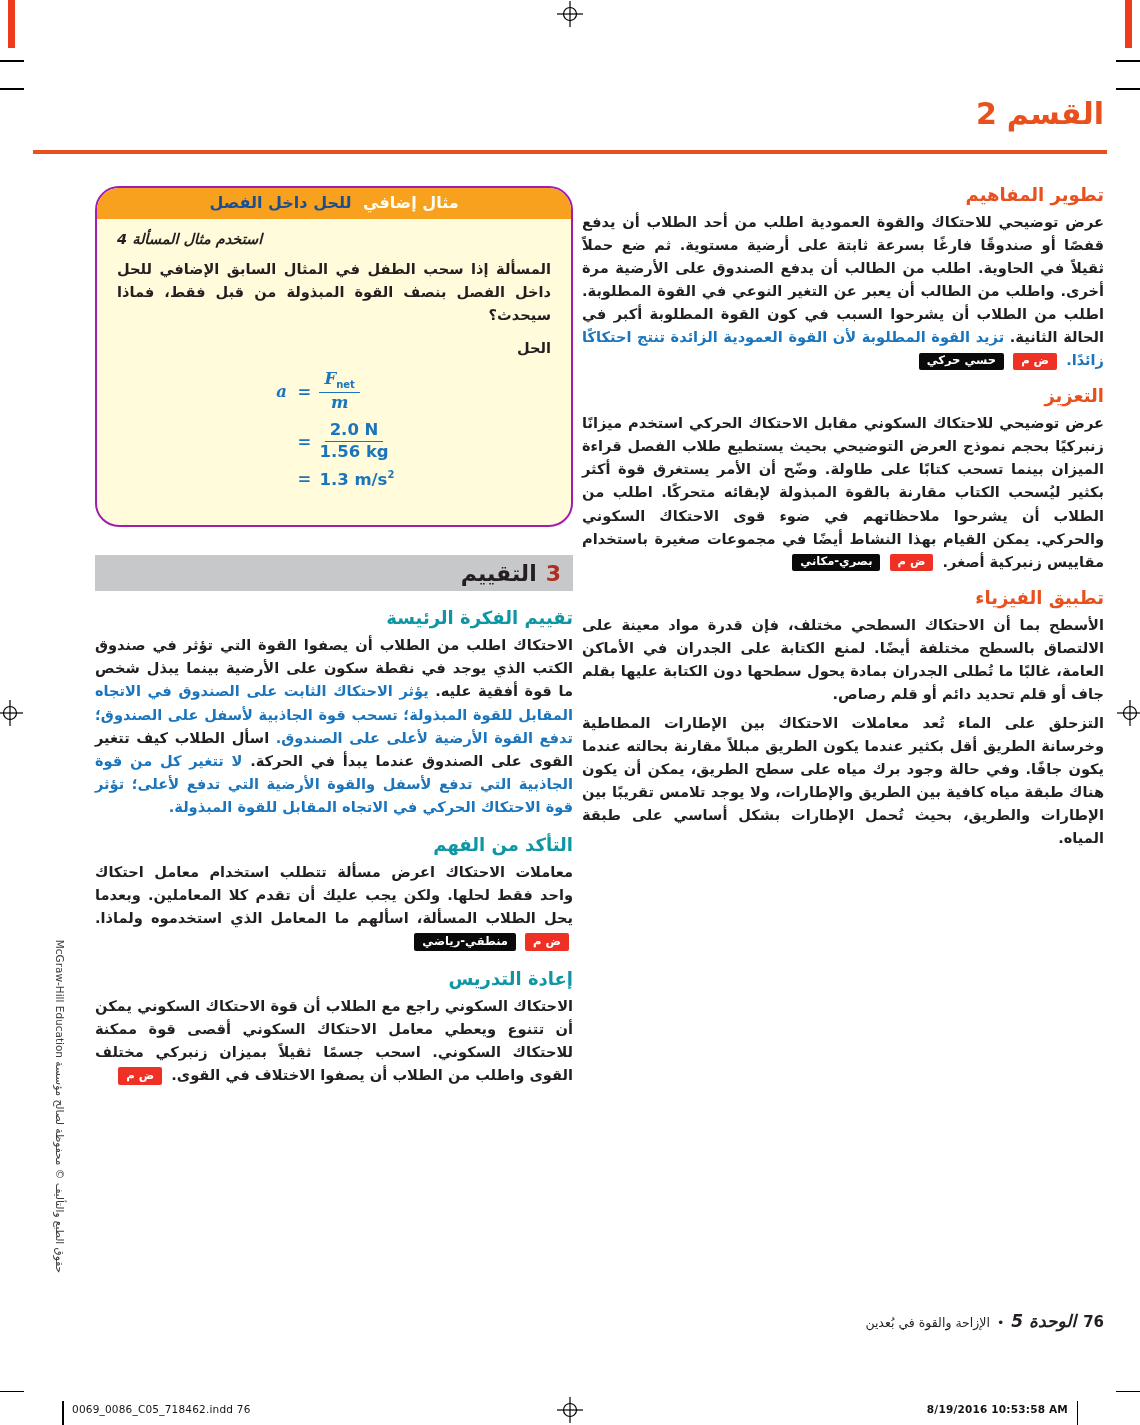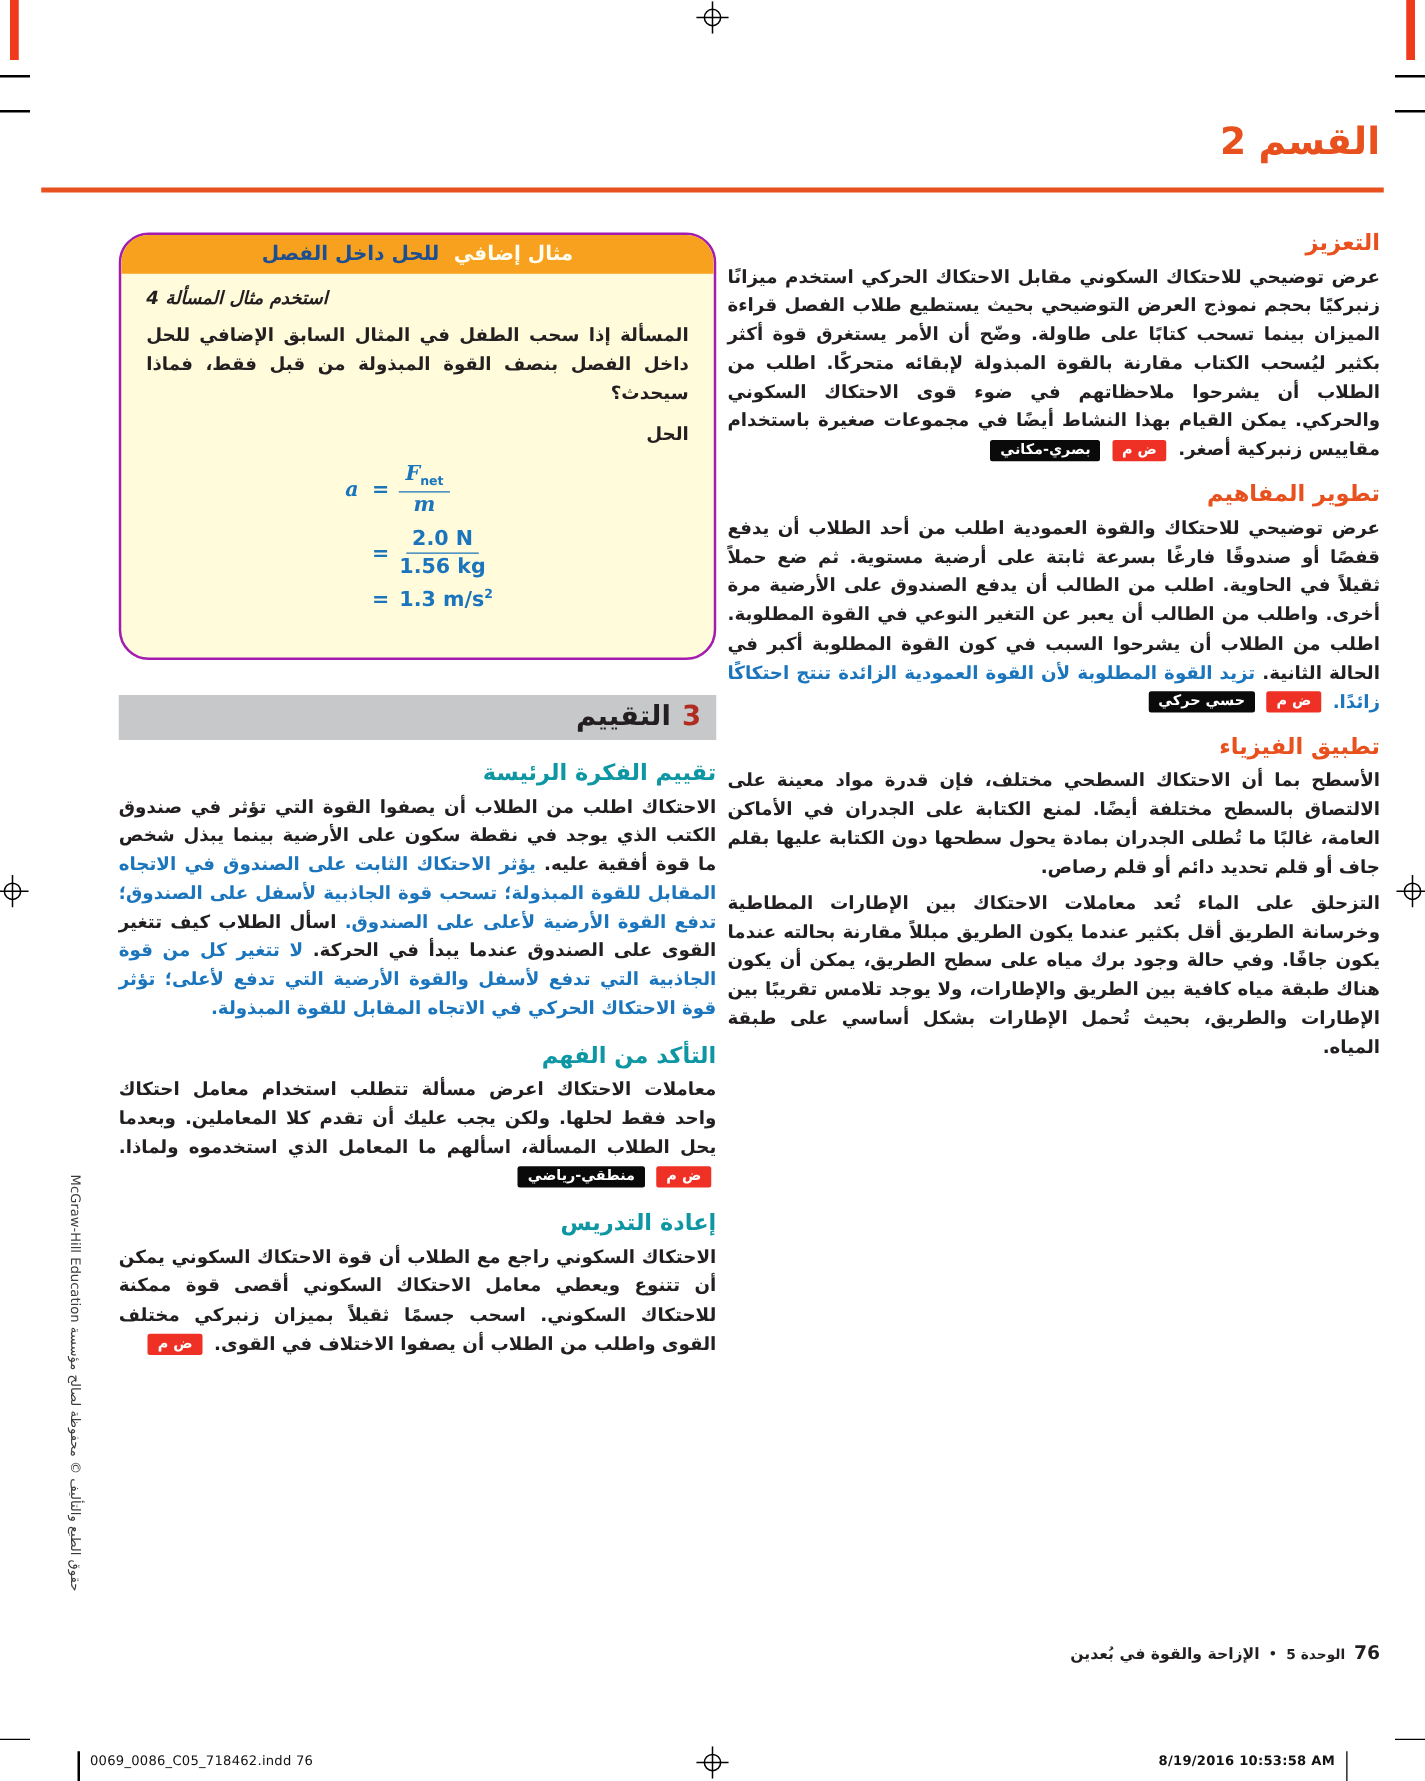--- a/index.html
+++ b/index.html
@@ -97,22 +97,22 @@
   }
   .assess-bar .num{ color:#b02c20; }
   .assess-bar .lbl{ color:var(--dark); }
 
   
   .page-footer{
     position:absolute; bottom:94px; right:36px;
     display:flex; direction:rtl; align-items:baseline; gap:7px; font-size:12.5px;
   }
   .page-footer .pagenum{ font-weight:bold; font-size:15px; }
-  .page-footer .unit{ font-weight:bold; font-size:11px; }
-  .page-footer .chapter{ font-weight:bold;margin-left:22px; }
+  .page-footer .unit{ font-weight:bold; font-size:17px;font-style:italic; }
+  .page-footer .chapter{ font-weight:normal;margin-left:22px; }
 
   .print-info{ position:absolute; bottom:10px; font-size:10.5px; color:#121212; letter-spacing:.2px; }
   .print-left{ left:72px; }
   .print-right{ right:72px;font-weight:bold; }
 
   .copyright{
     position:absolute; left:66px; top:893px; width:380px; height:16px;
     transform:rotate(90deg); transform-origin:left top;
     direction:rtl; font-size:10.5px; color:#3a3a3a; white-space:nowrap; text-align:right;
   }
@@ -165,37 +165,37 @@
 
   <div class="section-title">
     <span>القسم</span>
     <span>2</span>
   </div>
   <div class="header-rule"></div>
 
   <div class="col right-col">
 
     <section>
-      <h2 class="h-red">التعزيز</h2>
-      <p class="body">
-        <span class="leadin">عرض توضيحي للاحتكاك السكوني مقابل الاحتكاك الحركي</span>
-        <span>استخدم ميزانًا زنبركيًا بحجم نموذج العرض التوضيحي بحيث يستطيع طلاب الفصل قراءة الميزان بينما تسحب كتابًا على طاولة. وضّح أن الأمر يستغرق قوة أكثر بكثير ليُسحب الكتاب مقارنة بالقوة المبذولة لإبقائه متحركًا. اطلب من الطلاب أن يشرحوا ملاحظاتهم في ضوء قوى الاحتكاك السكوني والحركي. يمكن القيام بهذا النشاط أيضًا في مجموعات صغيرة باستخدام مقاييس زنبركية أصغر.</span>
-        <span class="badge badge-red">ض م</span>
-        <span class="badge badge-black">بصري-مكاني</span>
-      </p>
-    </section>
-
-    <section>
       <h2 class="h-red">تطوير المفاهيم</h2>
       <p class="body">
         <span class="leadin">عرض توضيحي للاحتكاك والقوة العمودية</span>
         <span>اطلب من أحد الطلاب أن يدفع قفصًا أو صندوقًا فارغًا بسرعة ثابتة على أرضية مستوية. ثم ضع حملاً ثقيلاً في الحاوية. اطلب من الطالب أن يدفع الصندوق على الأرضية مرة أخرى. واطلب من الطالب أن يعبر عن التغير النوعي في القوة المطلوبة. اطلب من الطلاب أن يشرحوا السبب في كون القوة المطلوبة أكبر في الحالة الثانية.</span>
         <span class="blue">تزيد القوة المطلوبة لأن القوة العمودية الزائدة تنتج احتكاكًا زائدًا.</span>
         <span class="badge badge-red">ض م</span>
         <span class="badge badge-black">حسي حركي</span>
+      </p>
+    </section>
+
+    <section>
+      <h2 class="h-red">التعزيز</h2>
+      <p class="body">
+        <span class="leadin">عرض توضيحي للاحتكاك السكوني مقابل الاحتكاك الحركي</span>
+        <span>استخدم ميزانًا زنبركيًا بحجم نموذج العرض التوضيحي بحيث يستطيع طلاب الفصل قراءة الميزان بينما تسحب كتابًا على طاولة. وضّح أن الأمر يستغرق قوة أكثر بكثير ليُسحب الكتاب مقارنة بالقوة المبذولة لإبقائه متحركًا. اطلب من الطلاب أن يشرحوا ملاحظاتهم في ضوء قوى الاحتكاك السكوني والحركي. يمكن القيام بهذا النشاط أيضًا في مجموعات صغيرة باستخدام مقاييس زنبركية أصغر.</span>
+        <span class="badge badge-red">ض م</span>
+        <span class="badge badge-black">بصري-مكاني</span>
       </p>
     </section>
 
     <section>
       <h2 class="h-red">تطبيق الفيزياء</h2>
       <p class="body">
         <span class="leadin">الأسطح</span>
         <span>بما أن الاحتكاك السطحي مختلف، فإن قدرة مواد معينة على الالتصاق بالسطح مختلفة أيضًا. لمنع الكتابة على الجدران في الأماكن العامة، غالبًا ما تُطلى الجدران بمادة يحول سطحها دون الكتابة عليها بقلم جاف أو قلم تحديد دائم أو قلم رصاص.</span>
       </p>
     </section>

